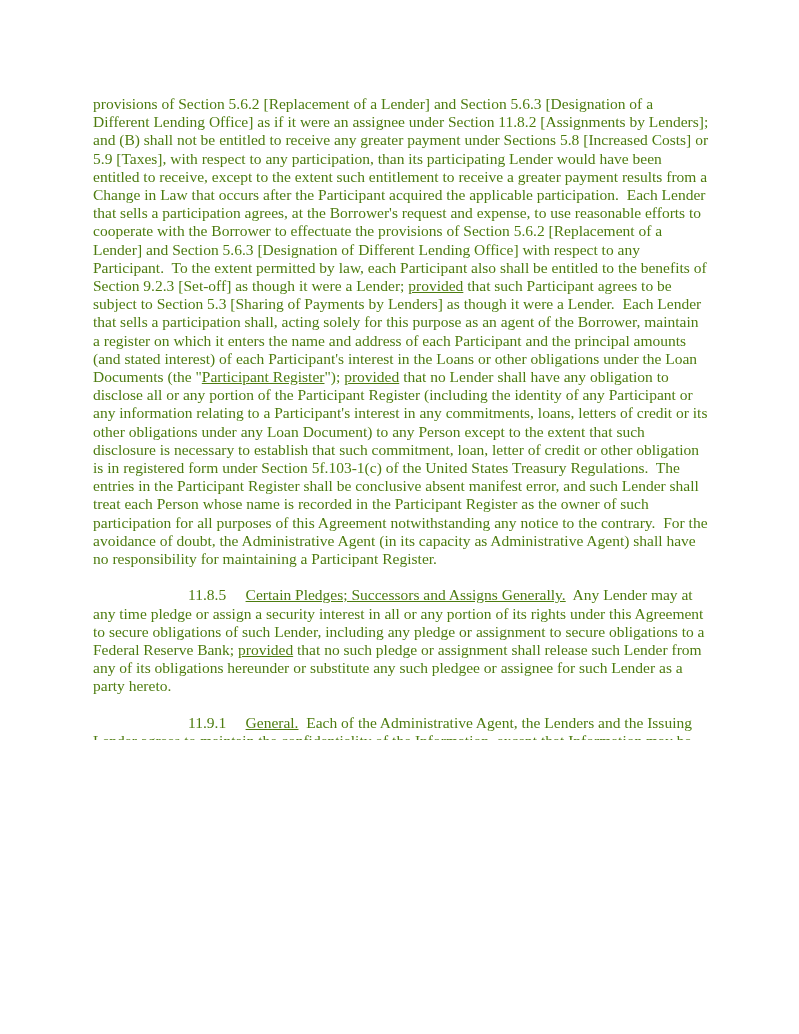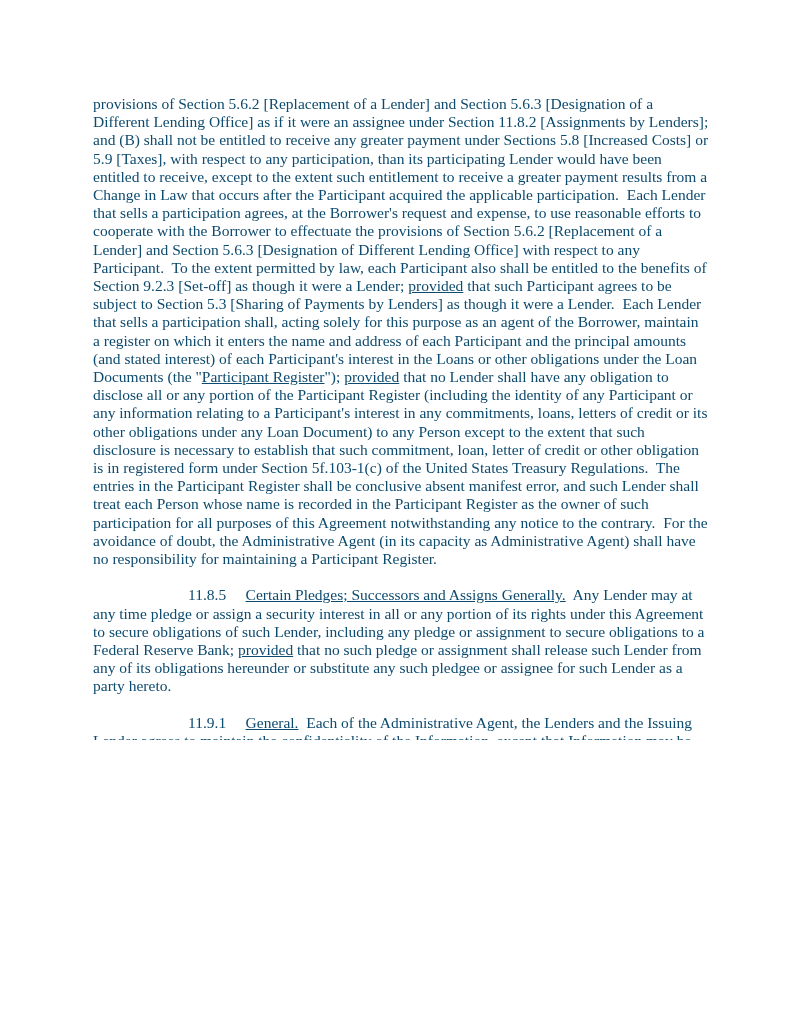--- a/index.html
+++ b/index.html
@@ -5,21 +5,21 @@
   html, body {
     margin: 0;
     padding: 0;
     background: #ffffff;
   }
   .page {
     position: relative;
     width: 799px;
     height: 740px;
     background: #ffffff;
-    color: #0c4a6e;
+    color: #4d7c0f;
     font-family: "Liberation Serif", serif;
     overflow: hidden;
   }
   .content {
     position: absolute;
     left: 93px;
     top: 95px;
     width: 616px;
     font-size: 15.5px;
     line-height: 18.2px;

